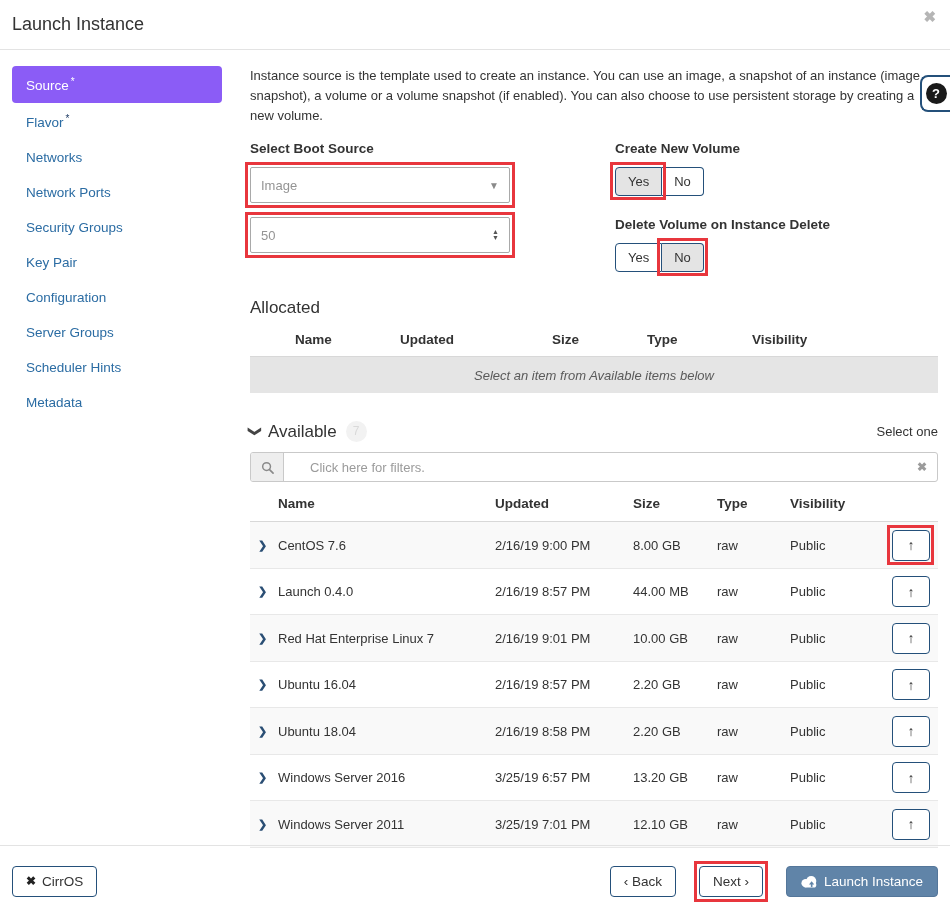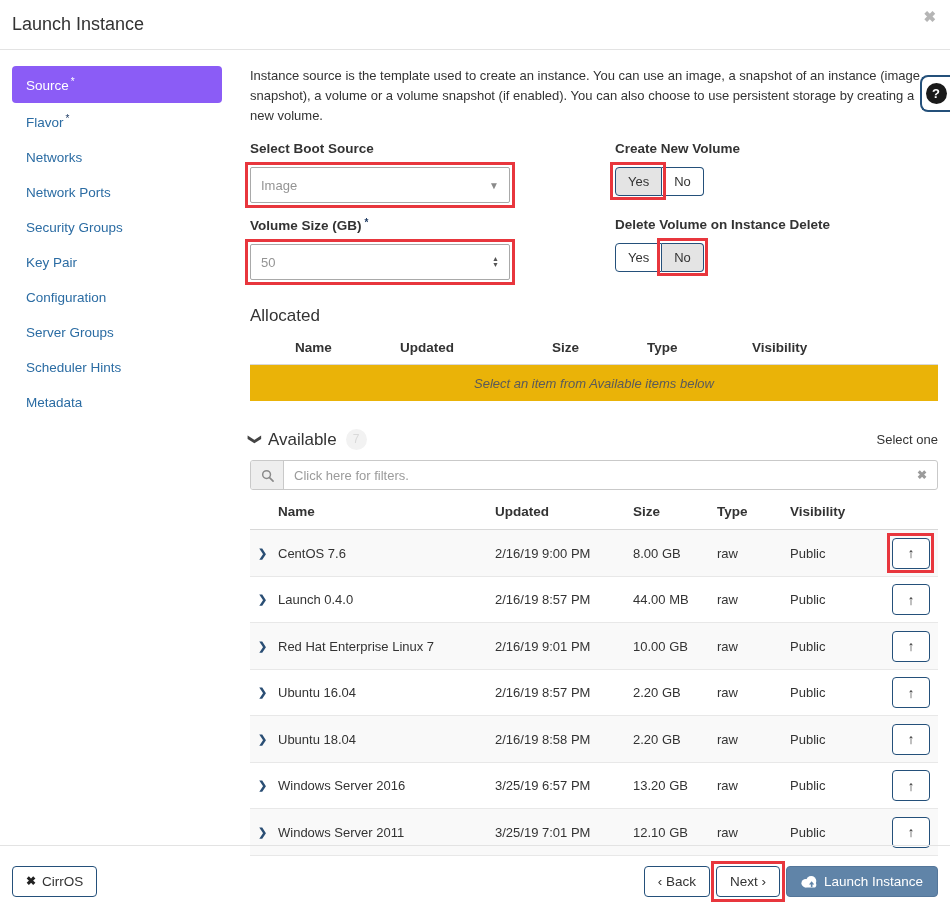--- a/index.html
+++ b/index.html
@@ -45,51 +45,51 @@
   .toggle-group { display:inline-flex; }
   .toggle-btn { min-width:41px; padding:6px 12px; background:#fff; border:1px solid #24507a;
     font-size:13px; color:#333; text-align:center; cursor:pointer; }
   .toggle-btn.first { border-radius:4px 0 0 4px; }
   .toggle-btn.last { border-radius:0 4px 4px 0; border-left:none; }
   .toggle-btn.on { background:#e4e4e4; }
   
   .section-title { font-size:17px; font-weight:normal; color:#333; margin:26px 0 10px 0; }
   .alloc-header { display:grid; grid-template-columns:105px 152px 95px 105px 1fr; padding:4px 0 9px 45px;
     font-weight:bold; font-size:13.5px; border-bottom:1px solid #d8d8d8; }
-  .alloc-empty { background:#eab308; height:36px; display:flex; align-items:center; justify-content:center;
+  .alloc-empty { background:#e5e5e5; height:36px; display:flex; align-items:center; justify-content:center;
     font-style:italic; color:#5a5a5a; }
   .avail-headline { display:flex; align-items:center; margin-top:28px; }
   .chevron-down { display:inline-block; transform:rotate(90deg); font-weight:bold; font-size:13px; color:#444; margin-right:7px; cursor:pointer; }
   .avail-title { font-size:17px; color:#333; font-weight:normal; }
   .count-badge { width:21px; height:21px; border-radius:50%; background:#f2f2f2; color:#d9d9d9;
     font-size:12px; text-align:center; line-height:21px; margin-left:9px; }
   .select-hint { margin-left:auto; font-size:13px; color:#333; }
   .filter-bar { margin-top:10px; height:30px; border:1px solid #c9c9c9; border-radius:3px; display:flex; align-items:stretch; background:#fff; }
   .filter-icon-cell { width:33px; background:#eee; border-right:1px solid #c9c9c9; border-radius:2px 0 0 2px;
     display:flex; align-items:center; justify-content:center; cursor:pointer; }
   .filter-input { flex:1; border:none; outline:none; padding:0 10px; font-size:13px; color:#333;
-    font-family:"Liberation Sans", sans-serif; }
+    font-family:"Liberation Sans", sans-serif;margin-left:16px; }
   .filter-input::placeholder { color:#9b9b9b; }
   .filter-clear { align-self:center; margin-right:10px; color:#9b9b9b; font-weight:bold; font-size:12px; cursor:pointer; }
   .avail-grid { display:grid; grid-template-columns:20px 217px 138px 84px 73px 88px 1fr; align-items:center;
     padding-left:8px; padding-right:8px; }
   .avail-header { font-weight:bold; font-size:13.5px; padding-top:14px; padding-bottom:10px; border-bottom:1px solid #d8d8d8; }
   .avail-row { height:46.5px; border-bottom:1px solid #e8e8e8; font-size:13px; }
   .avail-row:nth-child(odd) { background:#f9f9f9; }
   .row-chevron { font-size:11px; font-weight:bold; color:#2a4e74; cursor:pointer; }
   .up-btn { width:38px; height:31px; background:#fff; border:1px solid #24507a; border-radius:4px;
     font-weight:bold; font-size:14px; color:#333; cursor:pointer; display:flex; align-items:center; justify-content:center; }
   .action-cell { justify-self:end; position:relative; }
   
   .modal-footer { position:absolute; left:0; right:0; bottom:0; height:65px; border-top:1px solid #e3e3e3;
     display:flex; align-items:center; padding:6px 12px 0 12px; }
   .btn { border:1px solid #24507a; border-radius:4px; background:#fff; color:#333; font-size:13.5px;
     font-family:"Liberation Sans", sans-serif; padding:7px 13px; cursor:pointer; display:inline-flex; align-items:center; gap:6px; }
   .btn .x-glyph { font-size:12px; color:#222; font-weight:bold; }
-  .footer-right { margin-left:auto; display:flex; align-items:center; gap:6px;padding-left:44px; }
+  .footer-right { margin-left:auto; display:flex; align-items:center; gap:23px;padding-left:44px; }
   .btn-launch { background:#6084a8; border-color:#54769a; color:#fff; padding:7px 14px; }
 </style>
 </head>
 <body>
 
 <div class="modal-header">
   <h1 class="modal-title">Launch Instance</h1>
   <span class="close-x">✖</span>
 </div>
 
@@ -133,21 +133,20 @@
             <button class="toggle-btn first on">Yes</button>
             <span class="red-annotation inset-4"></span>
           </span>
           <button class="toggle-btn last">No</button>
         </div>
       </div>
     </div>
 
     <div class="form-row">
       <div class="form-col-left">
-        <div class="field-label"><span>Volume Size (GB)</span><span class="req">*</span></div>
         <div class="rel">
           <div class="number-box">
             <span>50</span>
             <span class="stepper">
                 <span>▲</span>
                 <span>▼</span>
               </span>
           </div>
           <div class="red-annotation inset-5"></div>
         </div>

